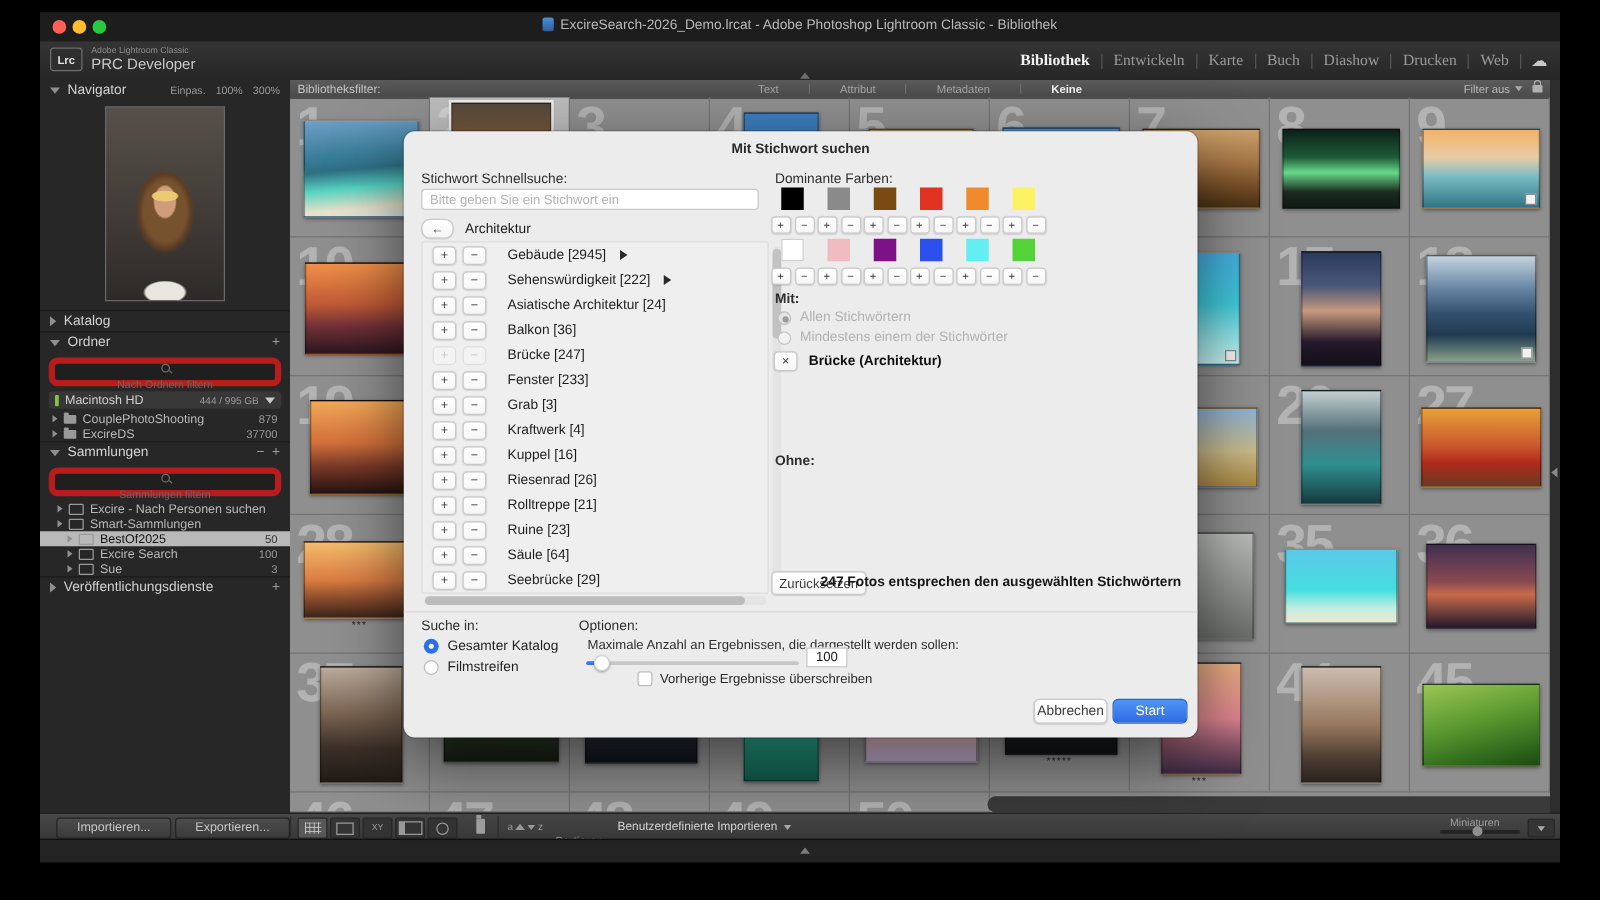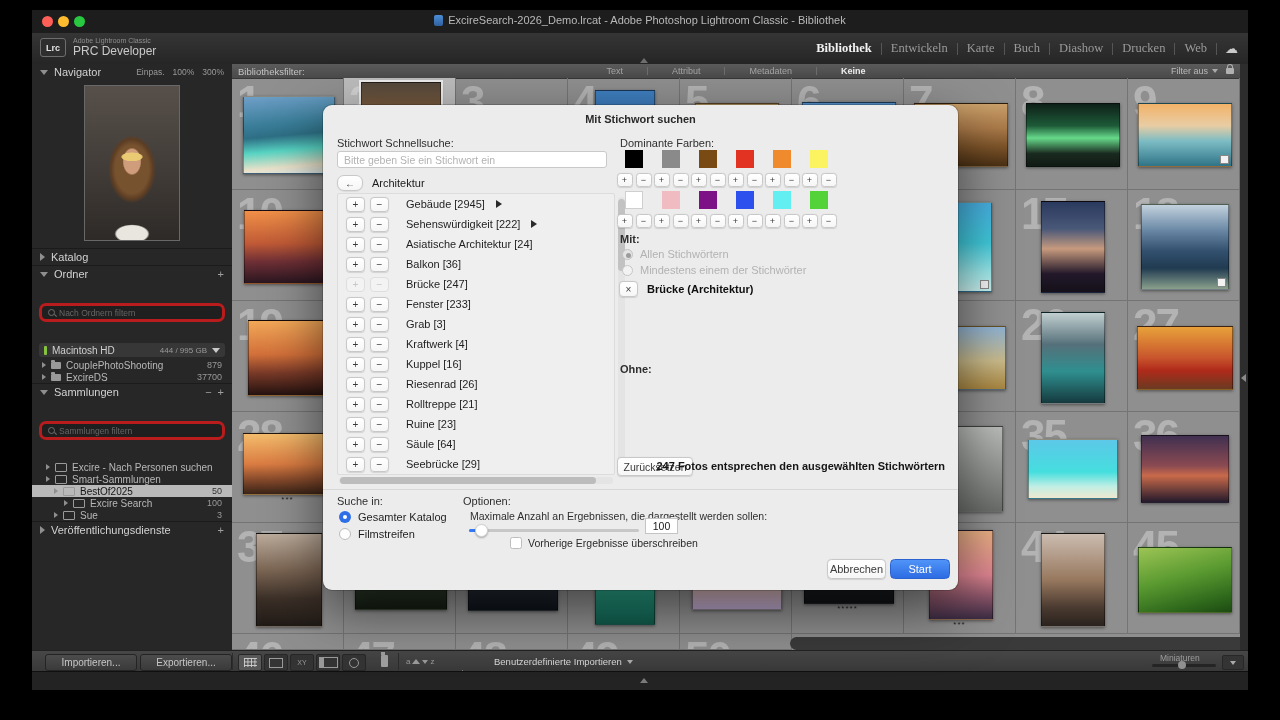--- a/index.html
+++ b/index.html
@@ -28,21 +28,21 @@
   .phead .spacer{flex:1;}
   .phead .plus{color:#9f9f9f;font-size:11px;}
   .nav-zoom{display:flex;gap:8px;color:#9a9a9a;font-size:8.5px;align-items:center;}
   #nav-preview{margin:6px auto 8px auto;width:94px;height:154px;outline:1px solid rgba(255,255,255,.3);
     background:
      radial-gradient(ellipse 17px 7px at 50% 46%, rgba(235,205,115,.95) 58%, transparent 66%),
      radial-gradient(ellipse 15px 22px at 50% 49%, #cf9c7c 55%, transparent 63%),
      radial-gradient(ellipse 35px 50px at 50% 54%, #77522f 48%, #5c3d23 60%, transparent 68%),
      radial-gradient(ellipse 28px 15px at 50% 96%, #e9e6e0 55%, transparent 63%),
      linear-gradient(180deg,#57504a 0%,#3f3a36 60%,#2e2a27 100%);}
-  .psearch{margin:21px 7px;height:13px;background:#1f1f1f;border:3px solid #b91c1c;border-radius:7px;display:flex;align-items:center;gap:4px;padding:0 6px;}
+  .psearch{margin:4px 7px;height:13px;background:#1f1f1f;border:5px solid #b91c1c;border-radius:7px;display:flex;align-items:center;gap:4px;padding:0 6px;flex-direction:column;}
   .mag{width:5px;height:5px;border:1.2px solid #6f6f6f;border-radius:50%;position:relative;flex:none;}
   .mag:after{content:'';position:absolute;width:3px;height:1.2px;background:#6f6f6f;transform:rotate(45deg);right:-3px;bottom:-1px;}
   .psearch span{font-size:8.5px;color:#666;}
   .vol{margin:2px 7px;height:14px;background:#373737;border-radius:3px;display:flex;align-items:center;gap:5px;padding:0 5px;}
   .led{width:3px;height:9px;background:#86c440;border-radius:1px;flex:none;}
   .vol .vname{font-size:10px;color:#d0d0d0;flex:1;}
   .vol .vspace{font-size:8px;color:#9a9a9a;}
   .vol .vtri{width:0;height:0;border-left:4px solid transparent;border-right:4px solid transparent;border-top:5px solid #c9c9c9;}
   .prow{height:12px;display:flex;align-items:center;gap:5px;padding:0 10px;color:#b8b8b8;font-size:10px;}
   .prow .cnt{margin-left:auto;font-size:9px;color:#999;}
@@ -260,21 +260,21 @@
           <div class="colicon"></div>
           <span>Smart-Sammlungen</span>
           <span class="cnt"></span>
         </div>
         <div class="prow sel" style="padding-left: 22px;">
           <div class="tri-r small"></div>
           <div class="colicon"></div>
           <span>BestOf2025</span>
           <span class="cnt">50</span>
         </div>
-        <div class="prow" style="padding-left: 32px;">
+        <div class="prow" style="padding-left: 22px;">
           <div class="tri-r small"></div>
           <div class="colicon"></div>
           <span>Excire Search</span>
           <span class="cnt">100</span>
         </div>
         <div class="prow" style="padding-left: 22px;">
           <div class="tri-r small"></div>
           <div class="colicon"></div>
           <span>Sue</span>
           <span class="cnt">3</span>

